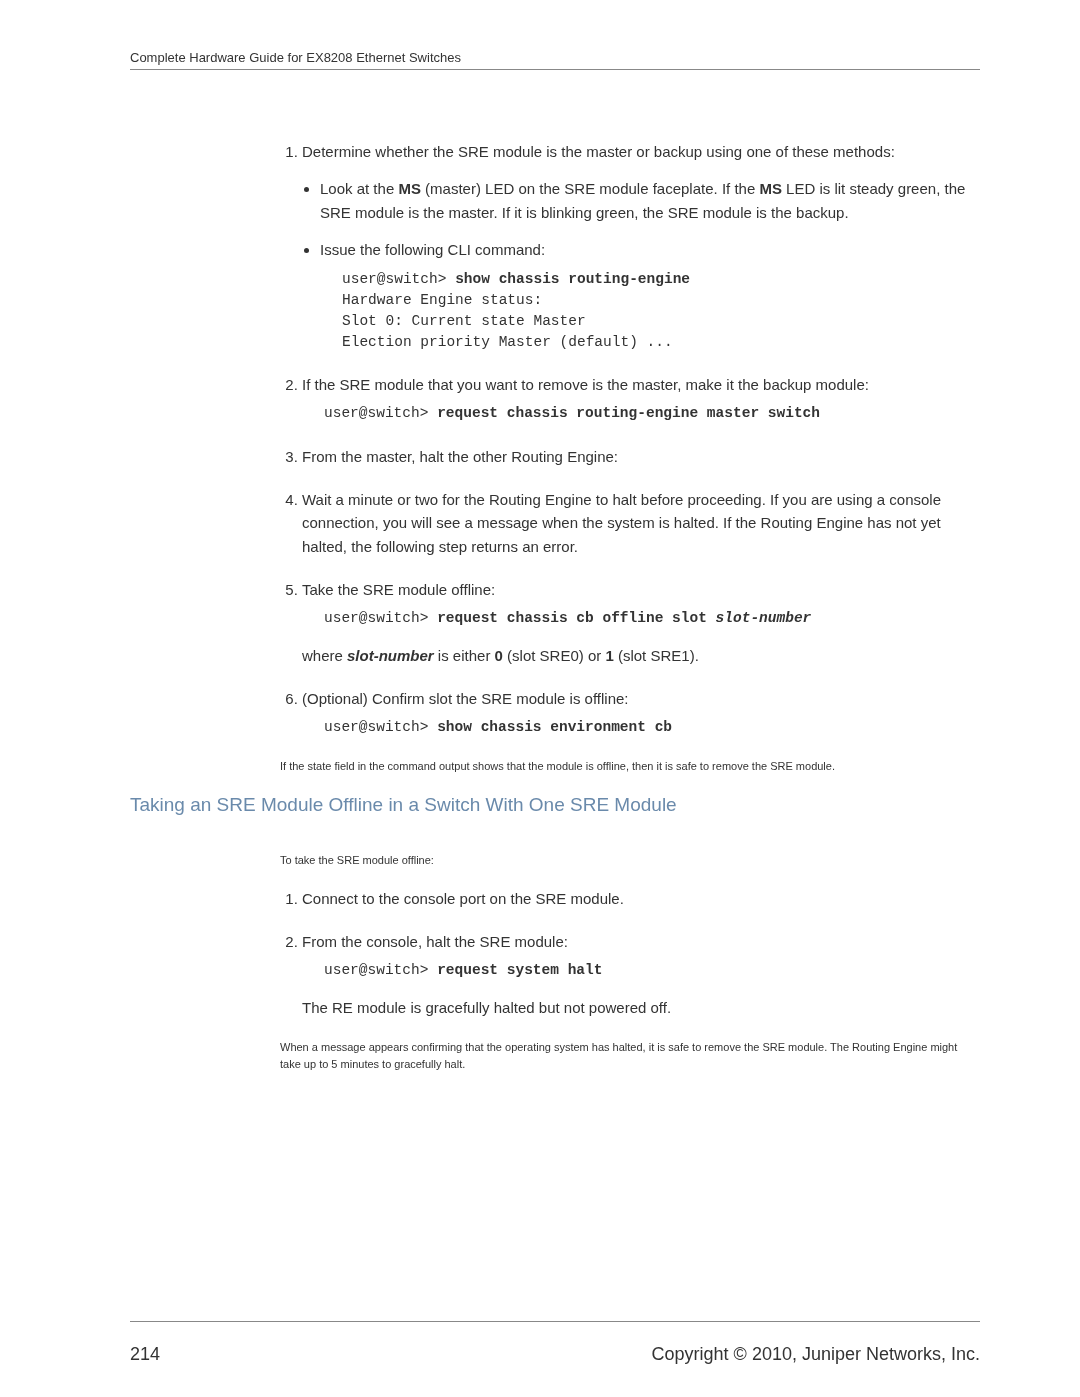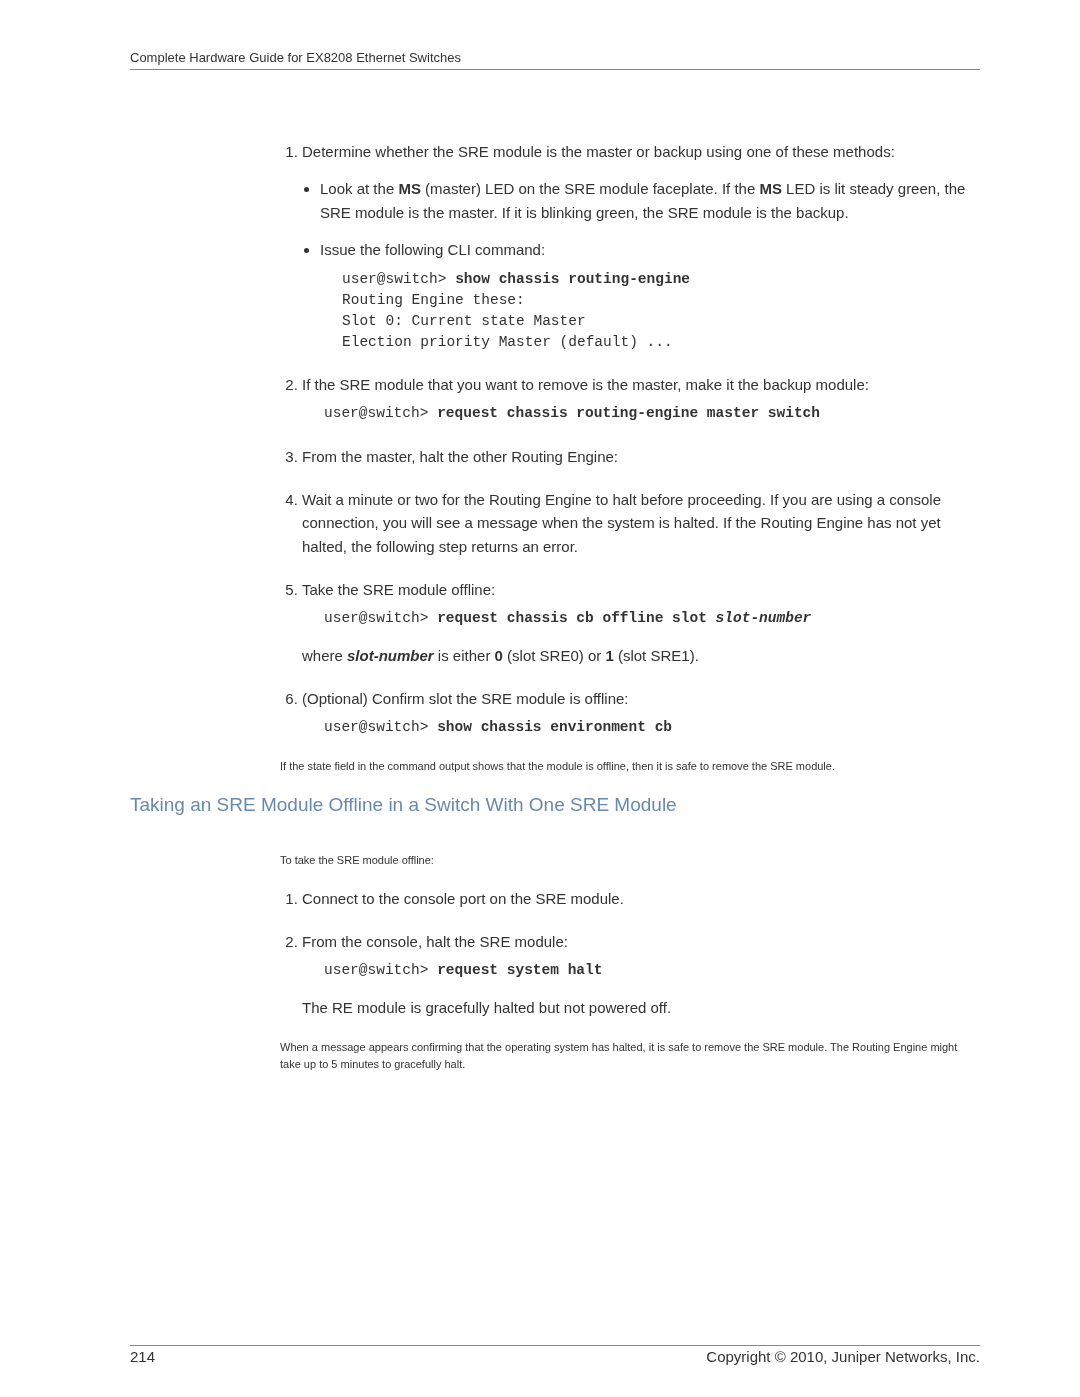--- a/index.html
+++ b/index.html
@@ -107,23 +107,23 @@
     margin-bottom: 16px;
     line-height: 1.5;
   }
   .footer {
     position: absolute;
     bottom: 32px;
     left: 130px;
     right: 100px;
     display: flex;
     justify-content: space-between;
-    font-size: 15px;
+    font-size: 18px;
     border-top: 1px solid #888;
-    padding-top: 2px;
+    padding-top: 22px;
   }
   .bold-inline { font-weight: bold; }
 </style>
 </head>
 <body>
 
 <div class="page">
   <div class="header-text">Complete Hardware Guide for EX8208 Ethernet Switches</div>
   <div class="rule"></div>
 
@@ -131,21 +131,21 @@
     <ol class="main-list">
       <li>
         <span>Determine whether the SRE module is the master or backup using one of these methods:</span>
         <ul class="sub-list">
           <li>
             <span>Look at the </span><span class="bold-inline">MS</span><span> (master) LED on the SRE module faceplate. If the </span><span class="bold-inline">MS</span><span> LED is lit steady green, the SRE module is the master. If it is blinking green, the SRE module is the backup.</span>
           </li>
           <li>
             <span>Issue the following CLI command:</span>
             <div class="code-block"><span>user@switch&gt; </span><span style="font-weight:bold">show chassis routing-engine</span>
-<span>Routing Engine these:</span>
+<span>Hardware Engine status:</span>
 <span>Slot 0: Current state Master</span>
 <span>Election priority Master (default) ...</span></div>
           </li>
         </ul>
       </li>
 
       <li>
         <span>If the SRE module that you want to remove is the master, make it the backup module:</span>
         <div class="code-inline"><span class="prompt">user@switch&gt; </span><span class="cmd">request chassis routing-engine master switch</span></div>
       </li>

